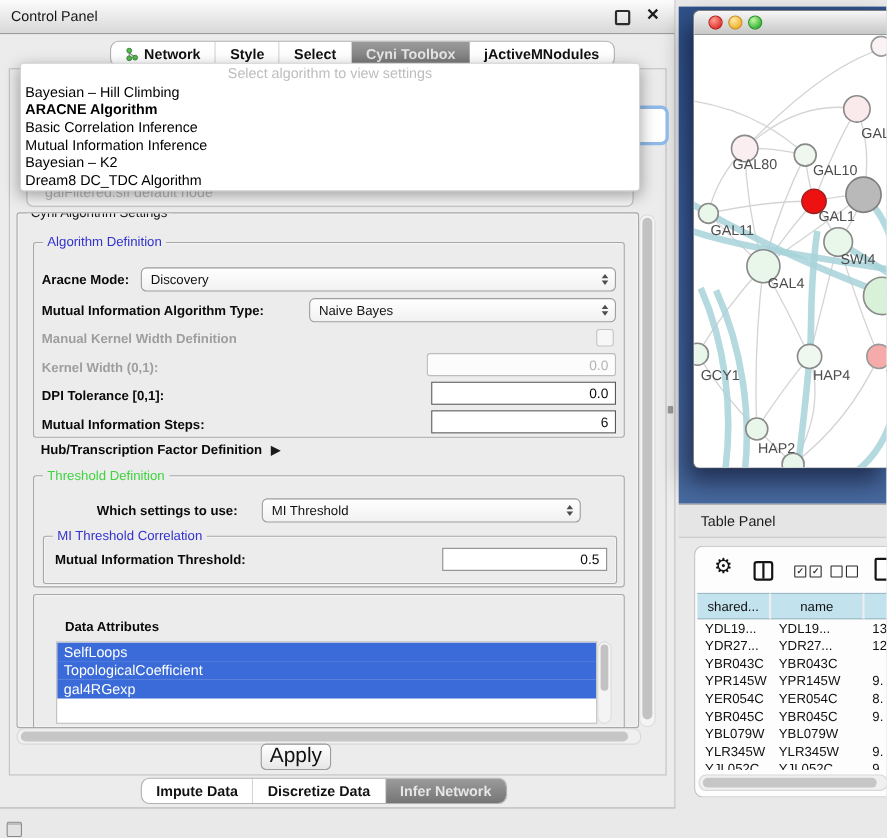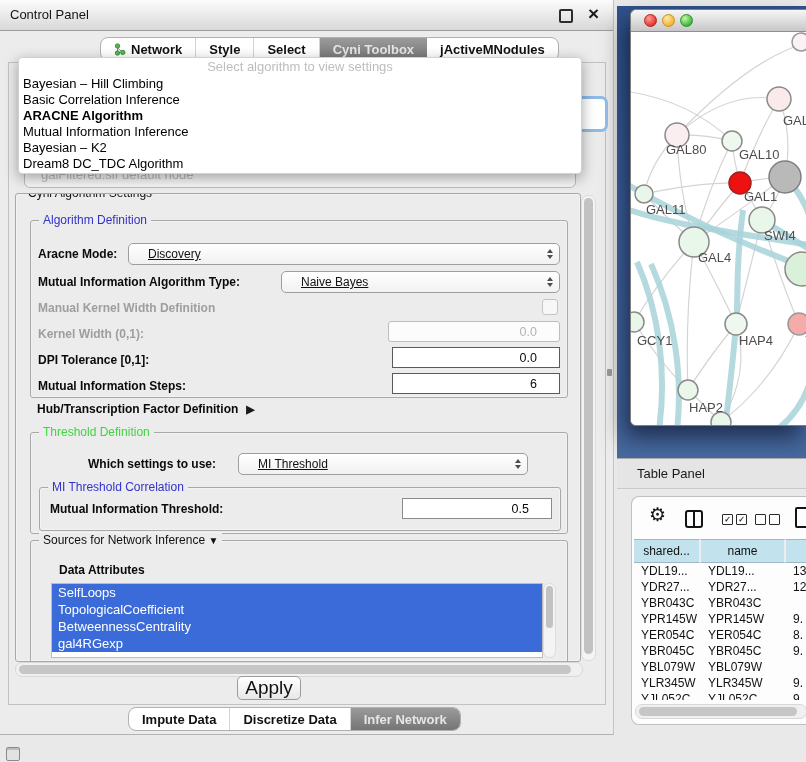--- a/index.html
+++ b/index.html
@@ -21,26 +21,26 @@
   
   .content-frame{position:absolute;left:8px;top:62px;width:596px;height:641px;border:1px solid #c2c2c2;background:#ececec;}
   
   .groupbox{position:absolute;border:1px solid #a8a8a8;border-radius:3px;box-shadow:inset 0 0 0 1px #f3f3f3;}
   .legend{position:absolute;top:-8px;left:8px;background:#ececec;padding:0 4px;font-size:12px;color:#111;white-space:nowrap;}
   .legend.blue{color:#3232cc;}
   .legend.green{color:#3fd43f;}
   .lbl{position:absolute;font-size:12px;font-weight:bold;color:#0a0a0a;white-space:nowrap;}
   .lbl.disabled{color:#9e9e9e;}
   
-  .combo{position:absolute;height:22px;border:1px solid #9e9e9e;border-radius:5px;background:linear-gradient(#ffffff,#f1f1f1);font-size:12px;color:#111;display:flex;align-items:center;padding-left:19px;box-sizing:border-box;text-decoration:underline;}
+  .combo{position:absolute;height:22px;border:1px solid #9e9e9e;border-radius:5px;background:linear-gradient(#ffffff,#f1f1f1);font-size:12px;color:#111;display:flex;align-items:center;padding-left:8px;box-sizing:border-box;}
   .stepper{position:absolute;right:6px;top:50%;transform:translateY(-50%);display:flex;flex-direction:column;gap:2px;}
   .tri-up{width:0;height:0;border-left:3.5px solid transparent;border-right:3.5px solid transparent;border-bottom:4.5px solid #4d4d4d;}
   .tri-down{width:0;height:0;border-left:3.5px solid transparent;border-right:3.5px solid transparent;border-top:4.5px solid #4d4d4d;}
   
-  .tfield{position:absolute;height:21px;background:#ffffff;border:1px solid #5a5a5a;font-size:12.5px;color:#0a0a0a;text-align:right;padding:0 22px;line-height:21px;box-sizing:border-box;}
+  .tfield{position:absolute;height:21px;background:#ffffff;border:1px solid #5a5a5a;font-size:12.5px;color:#0a0a0a;text-align:right;padding:0 6px;line-height:21px;box-sizing:border-box;}
   .tfield.disabled{border:1px solid #bdbdbd;color:#b3b3b3;background:#fcfcfc;border-radius:3px;}
   .checkbox{position:absolute;width:14px;height:14px;border:1px solid #c4c4c4;border-radius:3px;background:#f7f7f7;}
   
   .hub-row{position:absolute;font-size:12px;font-weight:bold;color:#0a0a0a;}
   .hub-arrow{display:inline-block;margin-left:8px;color:#1a1a1a;font-size:11px;}
   
   .attr-list{position:absolute;background:#ffffff;border:1px solid #bdbdbd;overflow:hidden;}
   .attr-item{height:17px;line-height:17px;font-size:13px;color:#ffffff;background:#3a6bd8;padding-left:6px;white-space:nowrap;}
   
   .vscroll{position:absolute;background:#f4f4f4;border:1px solid #dcdcdc;border-radius:7px;}
@@ -180,26 +180,24 @@
           </div>
 
           <div class="groupbox" style="left:8px;top:54px;width:520px;height:42px;">
             <span class="legend blue">MI Threshold Correlation</span>
             <span class="lbl" style="left:10px;top:14px;">Mutual Information Threshold:</span>
             <span class="tfield" style="right:8px;top:10px;width:150px;border-color:#8a8a8a;">0.5</span>
           </div>
         </div>
 
         <div class="groupbox" style="left:14px;top:346px;width:536px;height:150px;">
-          <span class="legend"><span>Sources for Network Inference</span> <span style="font-size:10px;">▼</span></span>
           <span class="lbl" style="left:10px;top:22px;margin-left:18px;">Data Attributes</span>
           <div class="attr-list" style="left:20px;top:42px;width:490px;height:73px;">
               <div class="attr-item">SelfLoops</div>
               <div class="attr-item">TopologicalCoefficient</div>
-              <div class="attr-item">BetweennessCentrality</div>
               <div class="attr-item">gal4RGexp</div>
             </div>
           <div class="vscroll" style="left:512px;top:42px;width:11px;height:73px;">
             <span class="vthumb" style="top:2px;height:42px;"></span>
           </div>
         </div>
       </div>
 
       <div class="vscroll" style="left:572px;top:132px;width:13px;height:464px;">
         <span class="vthumb" style="top:2px;height:456px;"></span>
@@ -212,22 +210,22 @@
 
     <div class="focus-frag"></div>
     <div class="bg-combo">
       <span>galFiltered.sif default node</span>
     </div>
 
     <div class="popup">
       <div class="popup-placeholder">Select algorithm to view settings</div>
       <div id="popup-list">
           <div class="pitem">Bayesian – Hill Climbing</div>
+          <div class="pitem selected">ARACNE Algorithm</div>
           <div class="pitem">Basic Correlation Inference</div>
-          <div class="pitem selected">ARACNE Algorithm</div>
           <div class="pitem">Mutual Information Inference</div>
           <div class="pitem">Bayesian – K2</div>
           <div class="pitem">Dream8 DC_TDC Algorithm</div>
         </div>
     </div>
 
     <div class="apply-btn">Apply</div>
     <div class="tabbar bottom-tabbar">
         <div class="tab">
           <span>Impute Data</span>

